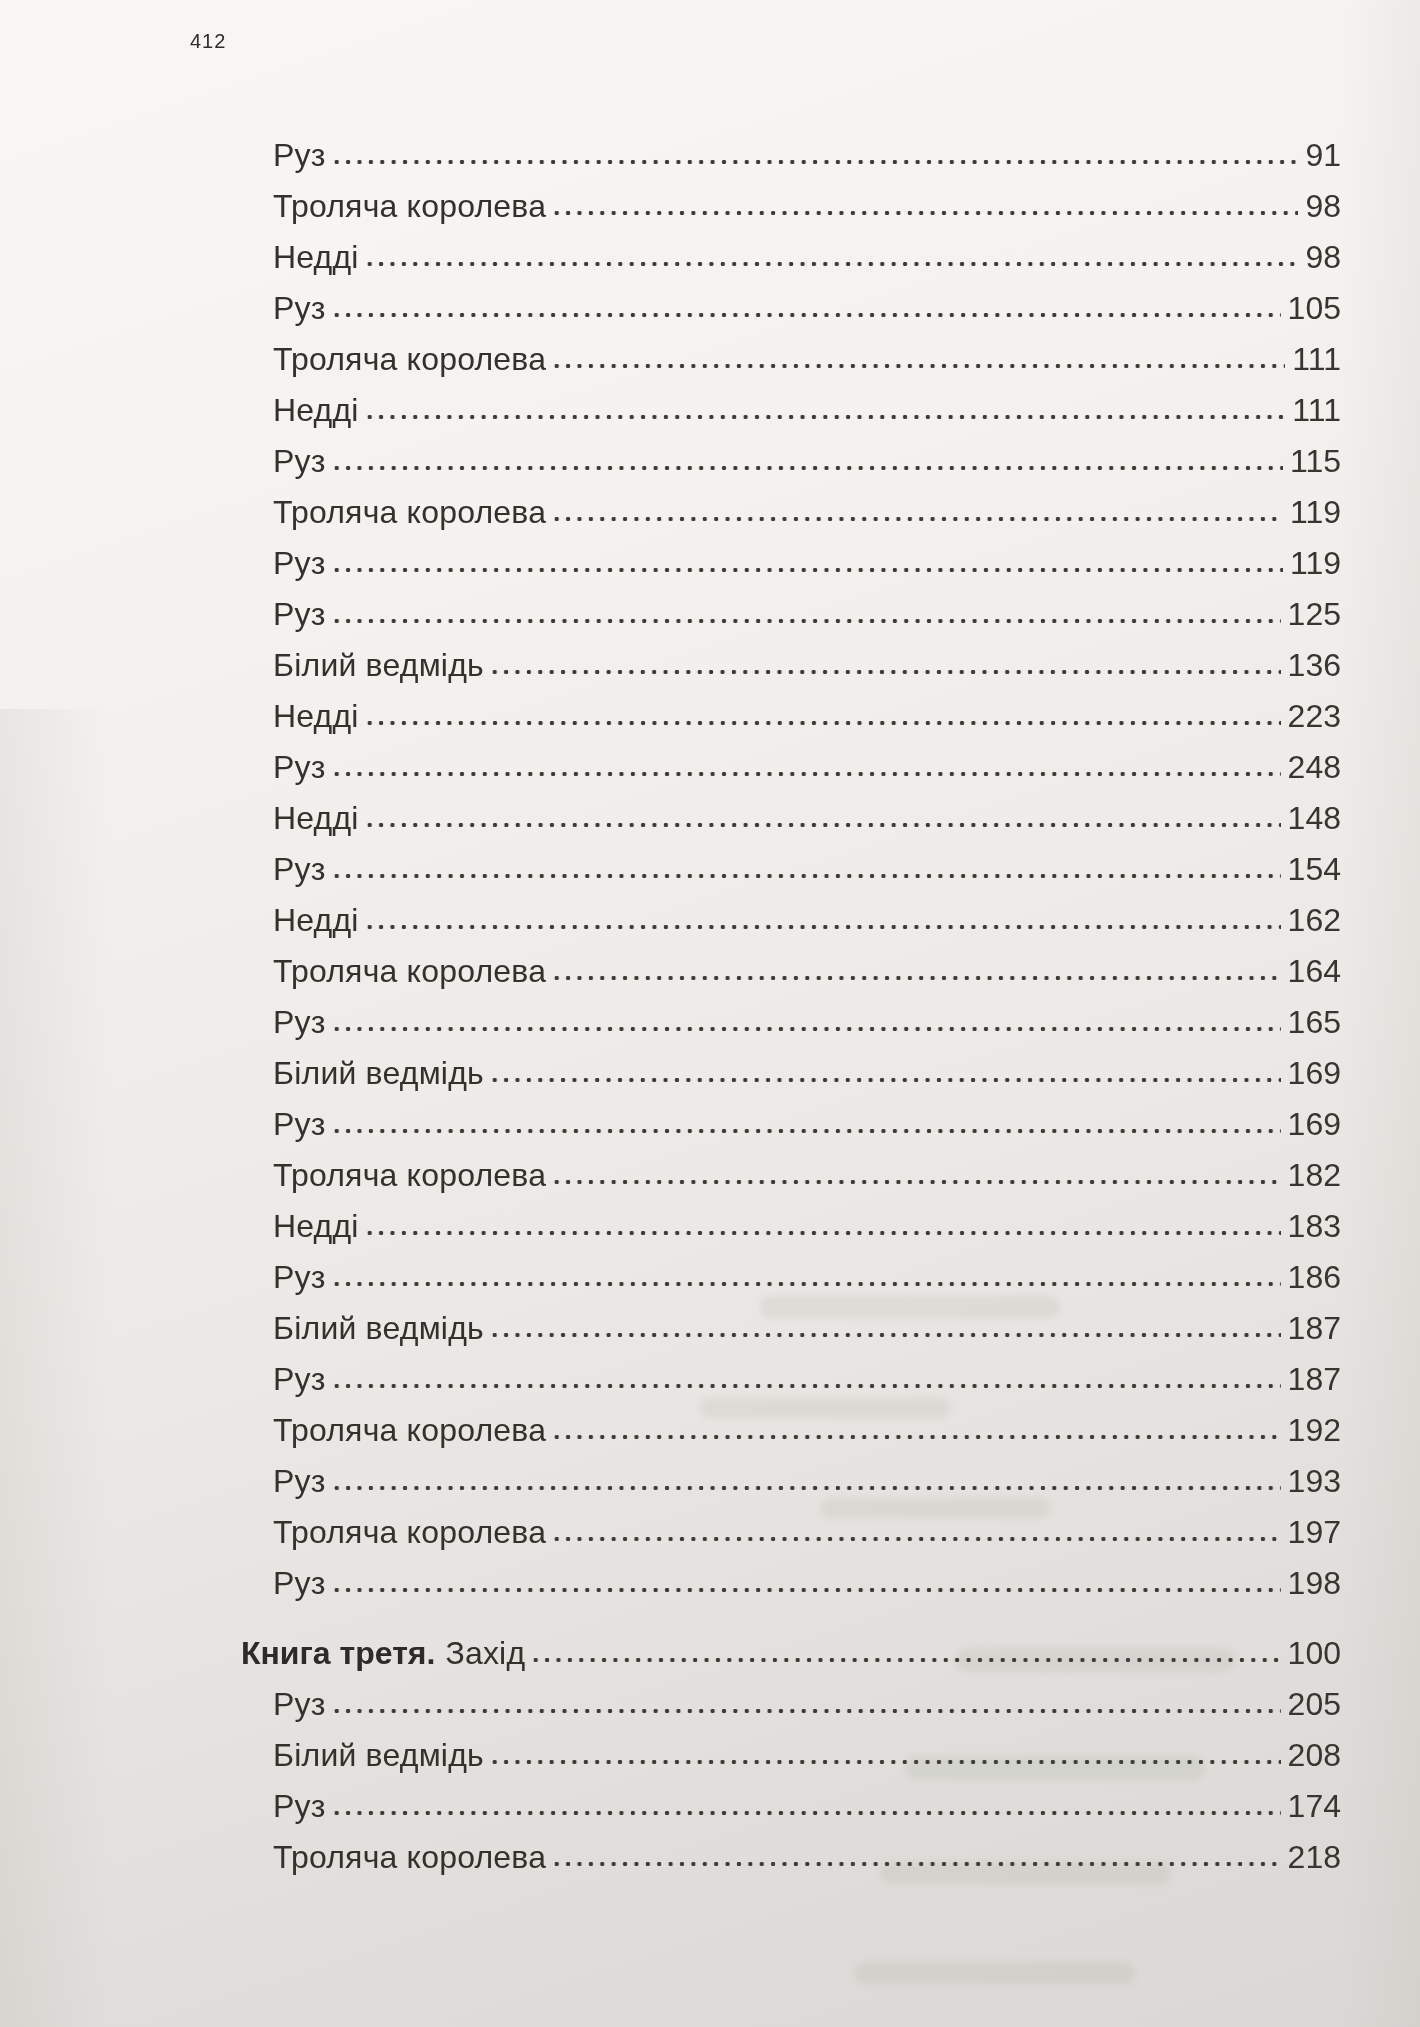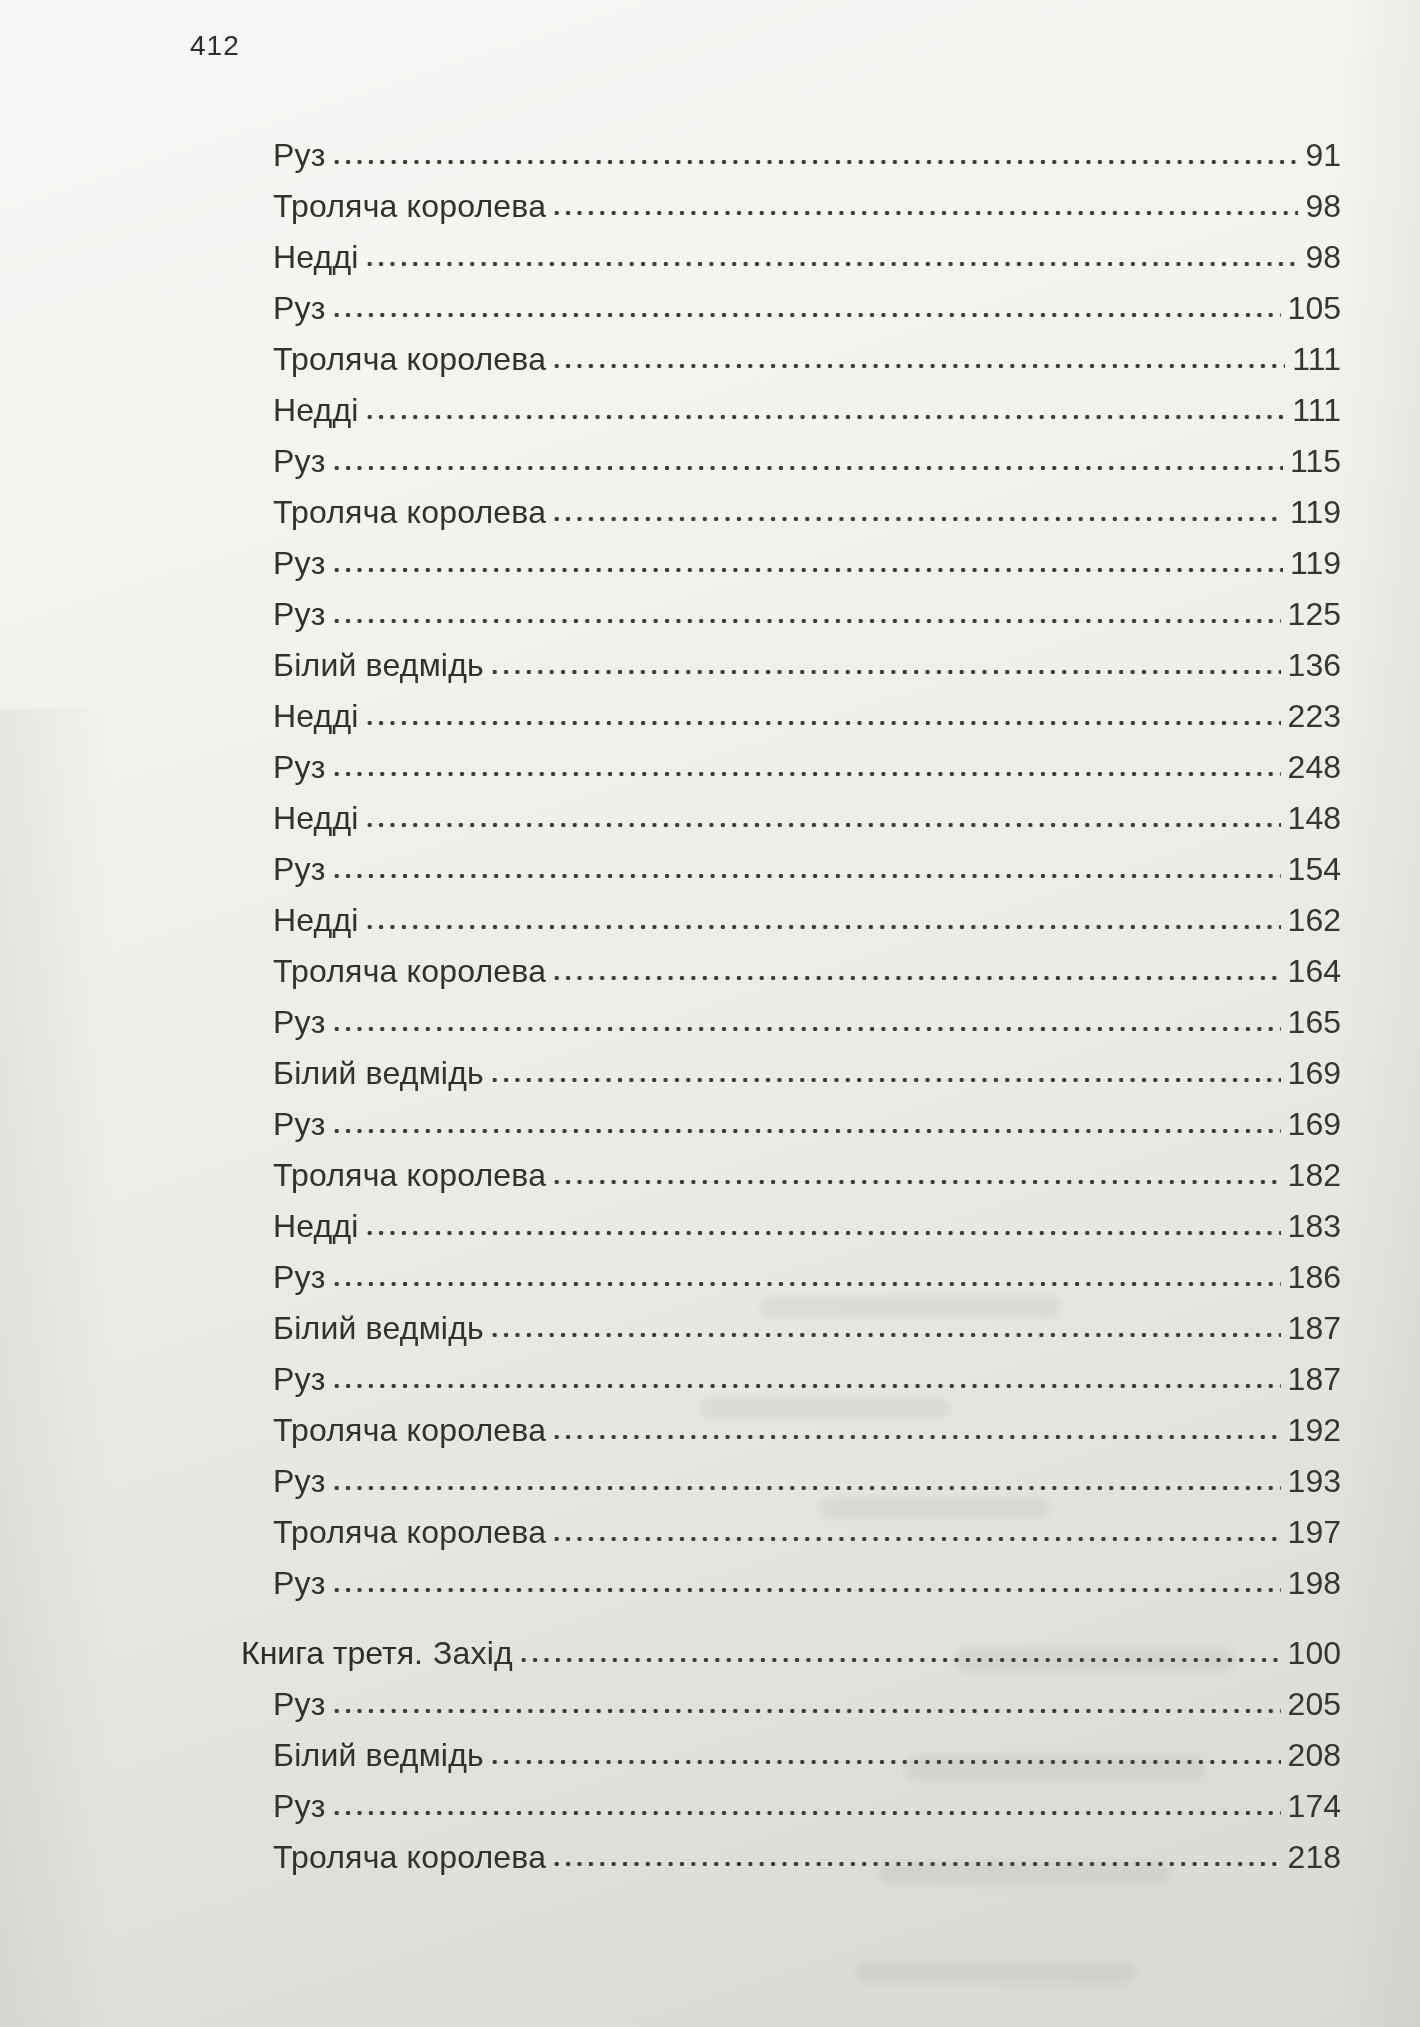--- a/index.html
+++ b/index.html
@@ -17,35 +17,35 @@
     background:linear-gradient(to left,rgba(150,148,140,0.10),rgba(150,148,140,0));
     pointer-events:none;
   }
   .shade-left{
     position:absolute;bottom:0;left:0;width:110px;height:65%;
     background:linear-gradient(to right,rgba(125,124,116,0.10),rgba(125,124,116,0));
     pointer-events:none;
   }
   .page-num{
     position:absolute;left:190px;top:30px;
-    font-size:28px;color:#2f2e2a;letter-spacing:1px;
+    font-size:20px;color:#2f2e2a;letter-spacing:1px;
   }
   .toc{
     position:absolute;left:205px;top:128px;width:1100px;margin-left:36px;
   }
   .row{
     display:flex;align-items:flex-end;height:51px;
     padding:0 0 8px 32px;box-sizing:border-box;
     color:#32312c;font-size:32px;white-space:nowrap;
   }
   .row.heading{
     margin-top:19px;padding-left:0;
   }
   .label{line-height:1;letter-spacing:0.2px;}
-  .head-bold{font-weight:400;color:#2c2b27;line-height:1;text-align:center;}
+  .head-bold{font-weight:700;color:#2c2b27;line-height:1;text-align:center;}
   .head-rest{margin-left:10px;line-height:1;letter-spacing:0.2px;}
   .leader{
     flex:1;align-self:stretch;margin:0 7px 0 5px;
     background-image:radial-gradient(circle,#3b3a34 1.9px,rgba(59,58,52,0) 2.5px);
     background-size:11.4px 8px;
     background-repeat:repeat-x;
     background-position:left bottom 5px;
   }
   .num{line-height:1;text-align:center;color:#363530;}
   

